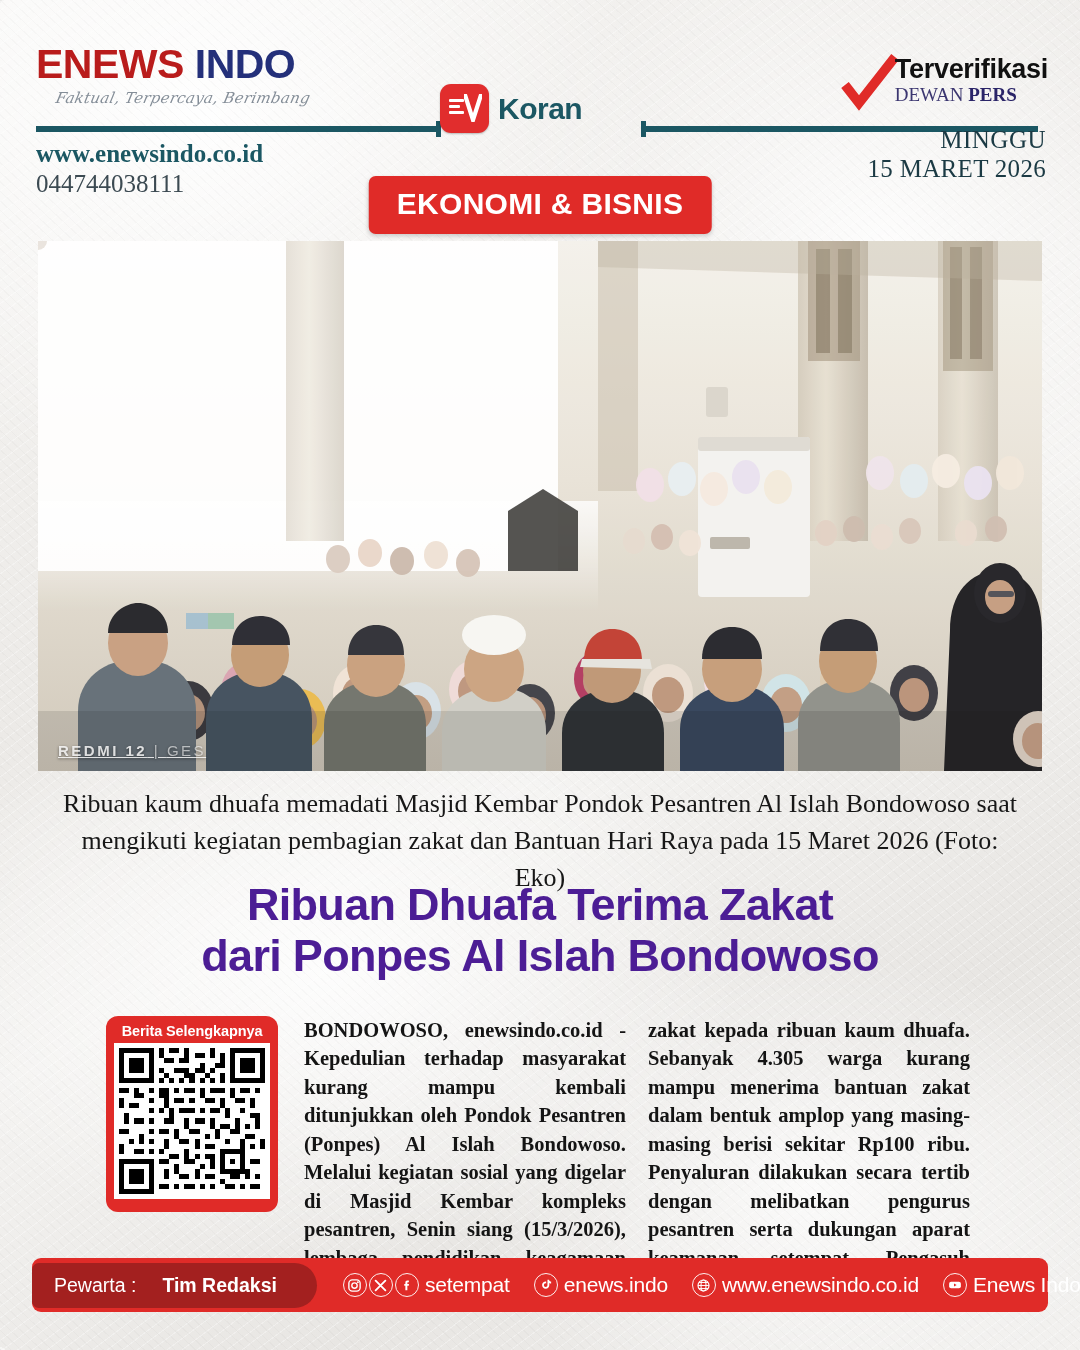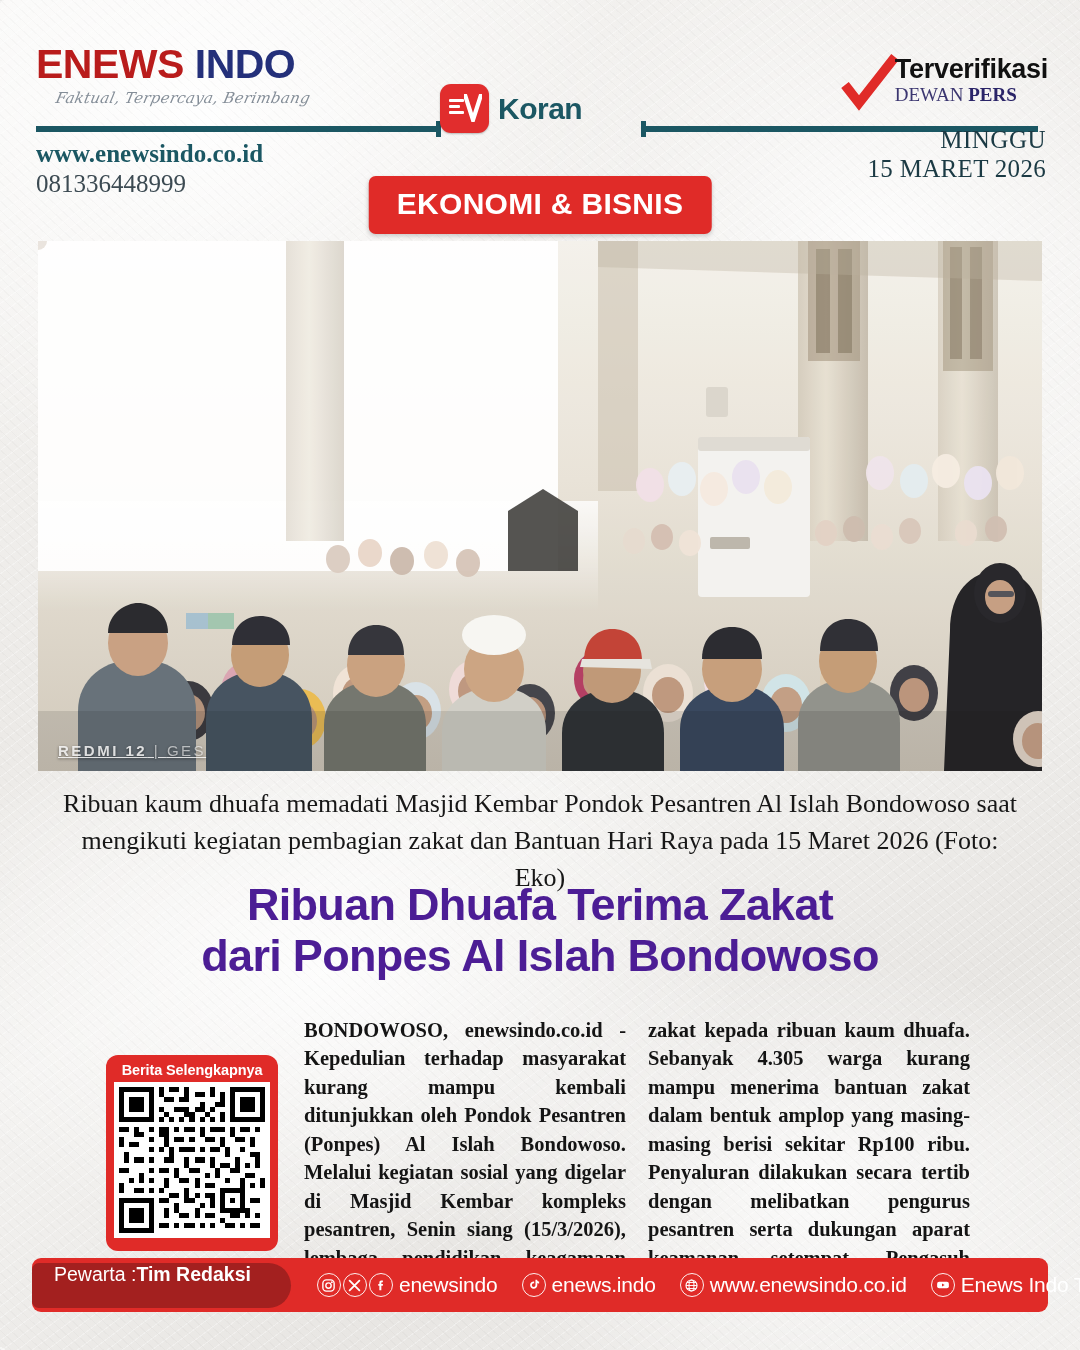--- a/index.html
+++ b/index.html
@@ -138,21 +138,21 @@
     color:#4c1d95; letter-spacing:-.7px;margin-top:17px;
   }
 
   
   .content{
     position:absolute; left:106px; top:1016px; width:870px;
     display:flex; gap:0;
   }
   .qr-box{
     width:172px; flex:0 0 172px; height:196px;
-    background:#e02b28; border-radius:12px; padding:7px 8px 8px;margin-top:39px;
+    background:#e02b28; border-radius:12px; padding:7px 8px 8px;
   }
   .qr-label{
     color:#fff; font-size:14.5px; font-weight:600; text-align:center;
     margin-bottom:4px; letter-spacing:-.1px;
   }
   .qr-code{ width:156px; height:156px; background:#fff; padding:5px; }
   .qr-code svg{ display:block; width:100%; height:100%; }
 
   .cols{
     display:flex; gap:22px; margin-left:26px; flex:1;
@@ -165,22 +165,22 @@
   }
   .col i{ font-style:italic; }
 
   
   .footer{
     position:absolute; left:32px; top:1258px; width:1016px; height:54px;
     background:#e02b28; border-radius:9px; display:flex; align-items:center;
   }
   .pewarta{
     background:#a3201f; border-radius:9px 30px 30px 9px;
-    height:45px; display:flex; 
-    padding:0 40px 0 22px; color:#fff; font-size:19.5px; white-space:nowrap;
+    height:45px; display:flex; align-items:center;
+    padding:0 40px 0 22px; color:#fff; font-size:19.5px; white-space:nowrap;gap:26px;
   }
   .pewarta b{ font-weight:700; }
   .social{ display:flex; align-items:center; gap:24px; margin-left:26px; color:#fff; }
   .sgroup{ display:flex; align-items:center; }
   .ico{
     width:24px; height:24px; border:1.6px solid rgba(255,255,255,.92);
     border-radius:50%; display:flex; align-items:center; justify-content:center;
     margin-right:2px; flex:0 0 24px;
   }
   .ico svg{ display:block; }
@@ -195,21 +195,21 @@
 
   <div class="header">
 
     <div class="brand">
       <div class="brand-title"><span class="e">ENEWS</span> <span class="i">INDO</span></div>
       <div class="brand-tagline">Faktual, Terpercaya, Berimbang</div>
     </div>
 
     <div class="rule-left"></div>
     <div class="site-url">www.enewsindo.co.id</div>
-    <div class="site-phone">081336448999</div>
+    <div class="site-phone">044744038111</div>
 
     <div class="koran-group">
       <div class="ev-logo">
         <span class="bars">
             <i></i>
             <i></i>
             <i></i>
           </span>
         <svg class="vee" viewBox="0 0 18 28">
           <path d="M1 1 L9 26 L17 1" fill="none" stroke="#ffffff" stroke-width="4.2" stroke-linecap="round" stroke-linejoin="miter"></path>
@@ -587,21 +587,21 @@
         <span class="ico">
           <svg width="13" height="13" viewBox="0 0 24 24">
               <path d="M3 3 L21 21 M21 3 L3 21" stroke="#fff" stroke-width="3.4" stroke-linecap="round"></path>
             </svg>
         </span>
         <span class="ico">
           <svg width="14" height="14" viewBox="0 0 24 24">
               <path d="M15.2 4.2h-2.6c-2.2 0-3.4 1.4-3.4 3.6v2.3H7.3v3.2h1.9V21h3.4v-7.7h2.4l.4-3.2h-2.8V8.2c0-.7.2-1.1 1.1-1.1h1.5V4.2z" fill="#fff"></path>
             </svg>
         </span>
-        <span class="slabel">enewsindo</span>
+        <span class="slabel">setempat</span>
       </div>
 
       <div class="sgroup">
         <span class="ico">
           <svg width="14" height="14" viewBox="0 0 24 24">
               <path d="M14.5 3v9.3a3.1 3.1 0 1 1-3.1-3.1c.3 0 .6 0 .9.1V6.1a6.2 6.2 0 1 0 5.4 6.1V8.4c1 .6 2 .9 3.1.9V6.2c-1.9 0-3.5-1.4-3.5-3.2h-2.8z" fill="#fff"></path>
             </svg>
         </span>
         <span class="slabel">enews.indo</span>
       </div>

